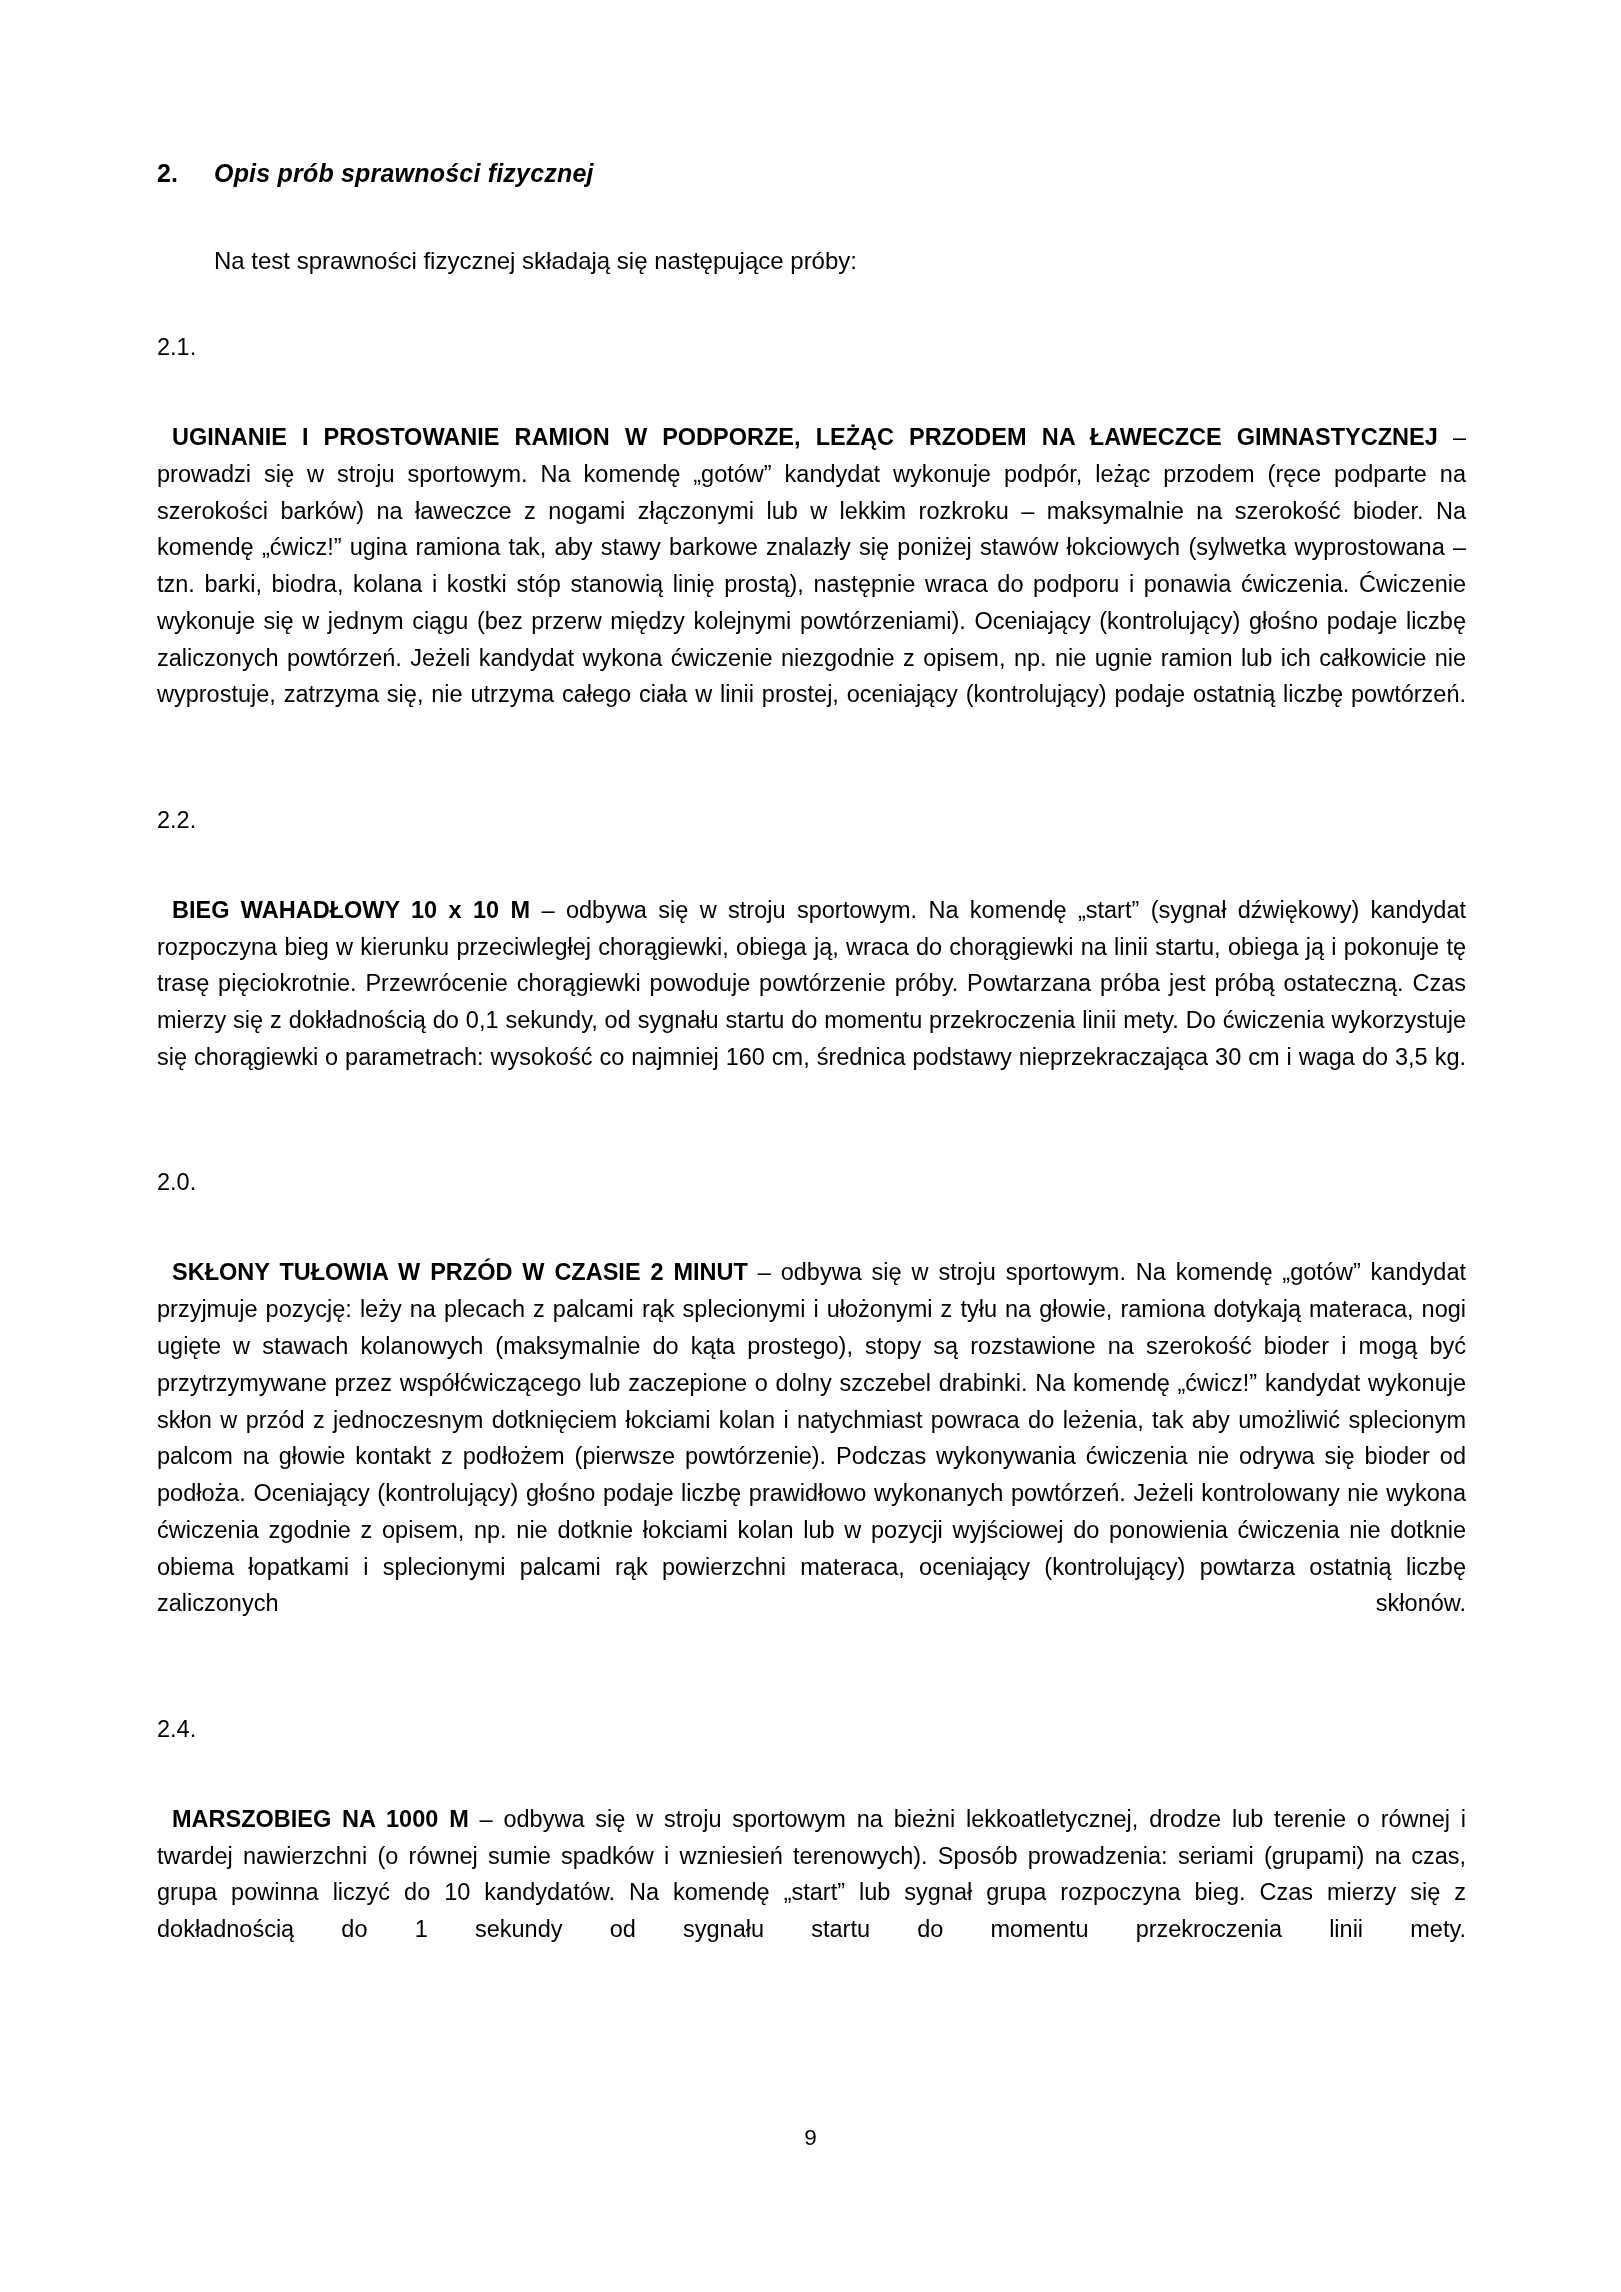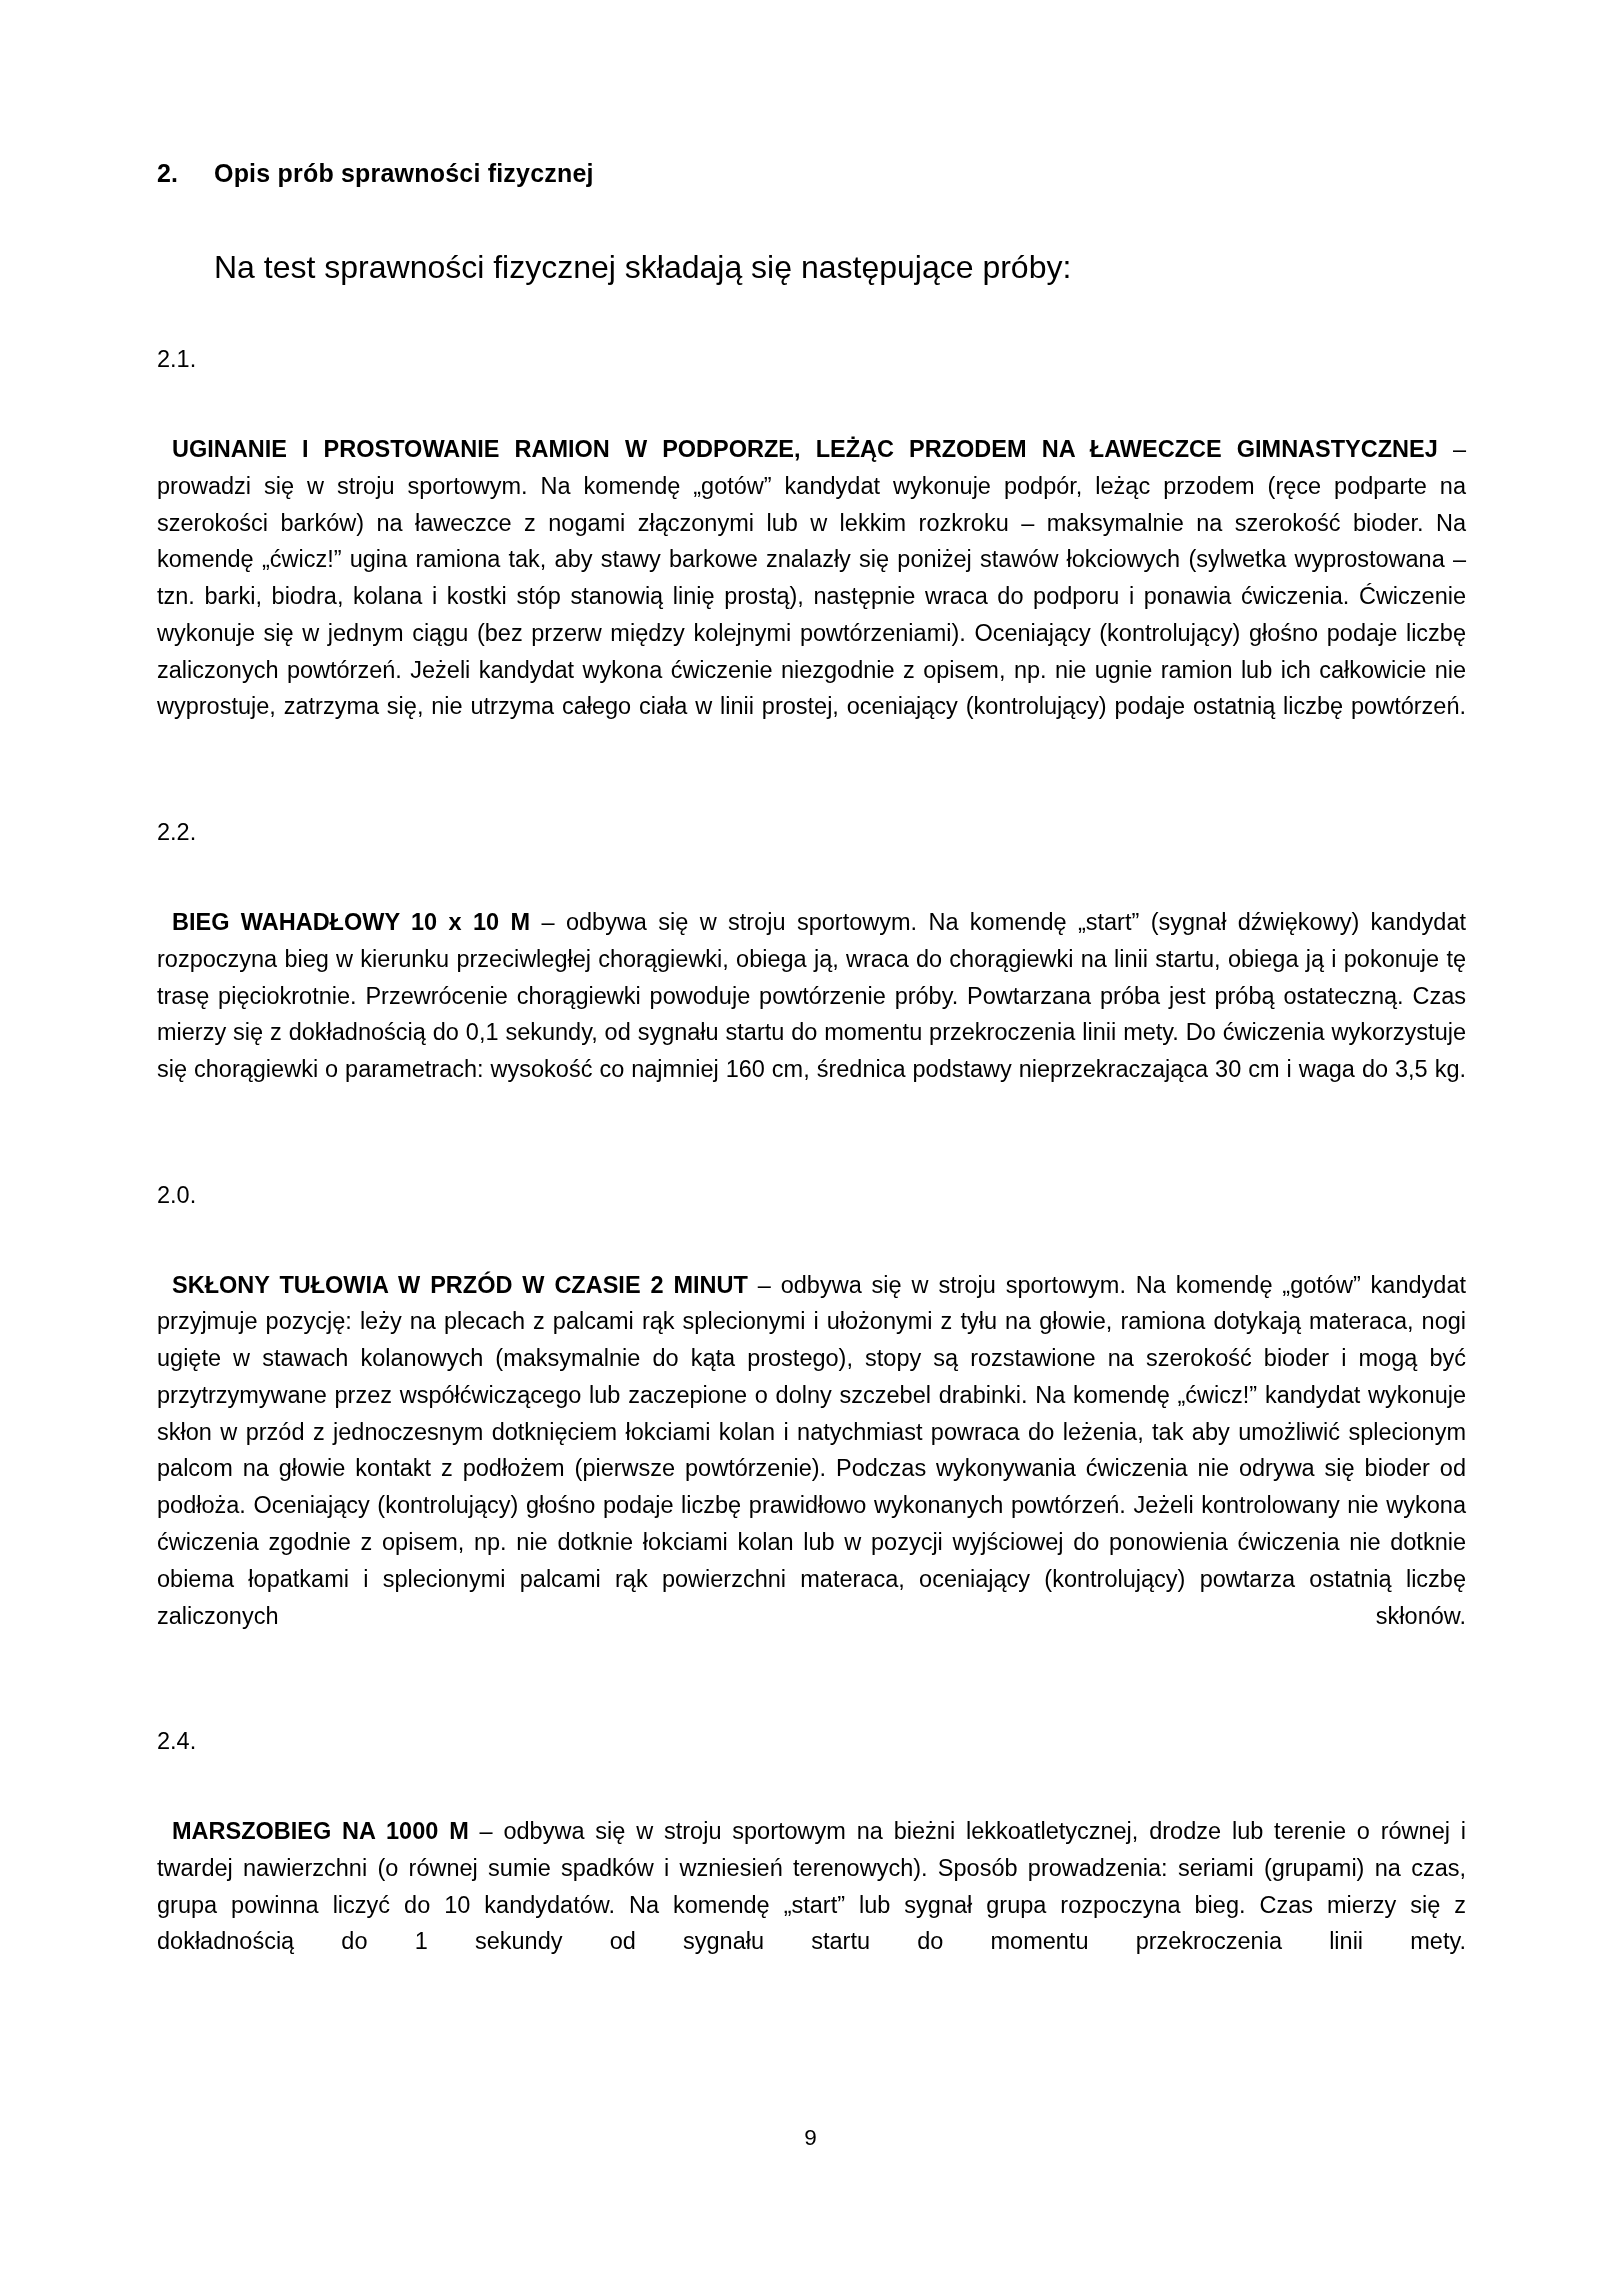--- a/index.html
+++ b/index.html
@@ -40,27 +40,28 @@
     line-height: 1.3;
     margin: 0 0 0 0;
   }
   .doc-heading .num {
     width: 57px;
     flex: 0 0 57px;
     font-weight: bold;
   }
   .doc-heading .txt {
     flex: 1 1 auto;
+    font-style: italic;
   }
 
   
   .intro {
     margin: 0;
     padding-left: 57px;
-    font-size: 32px;
+    font-size: 24px;
     line-height: 1.52;
     padding-top: 53px;
   }
 
   
   .section {
     display: flex;
     align-items: flex-start;
     font-size: 23.5px;
     line-height: 1.565;

